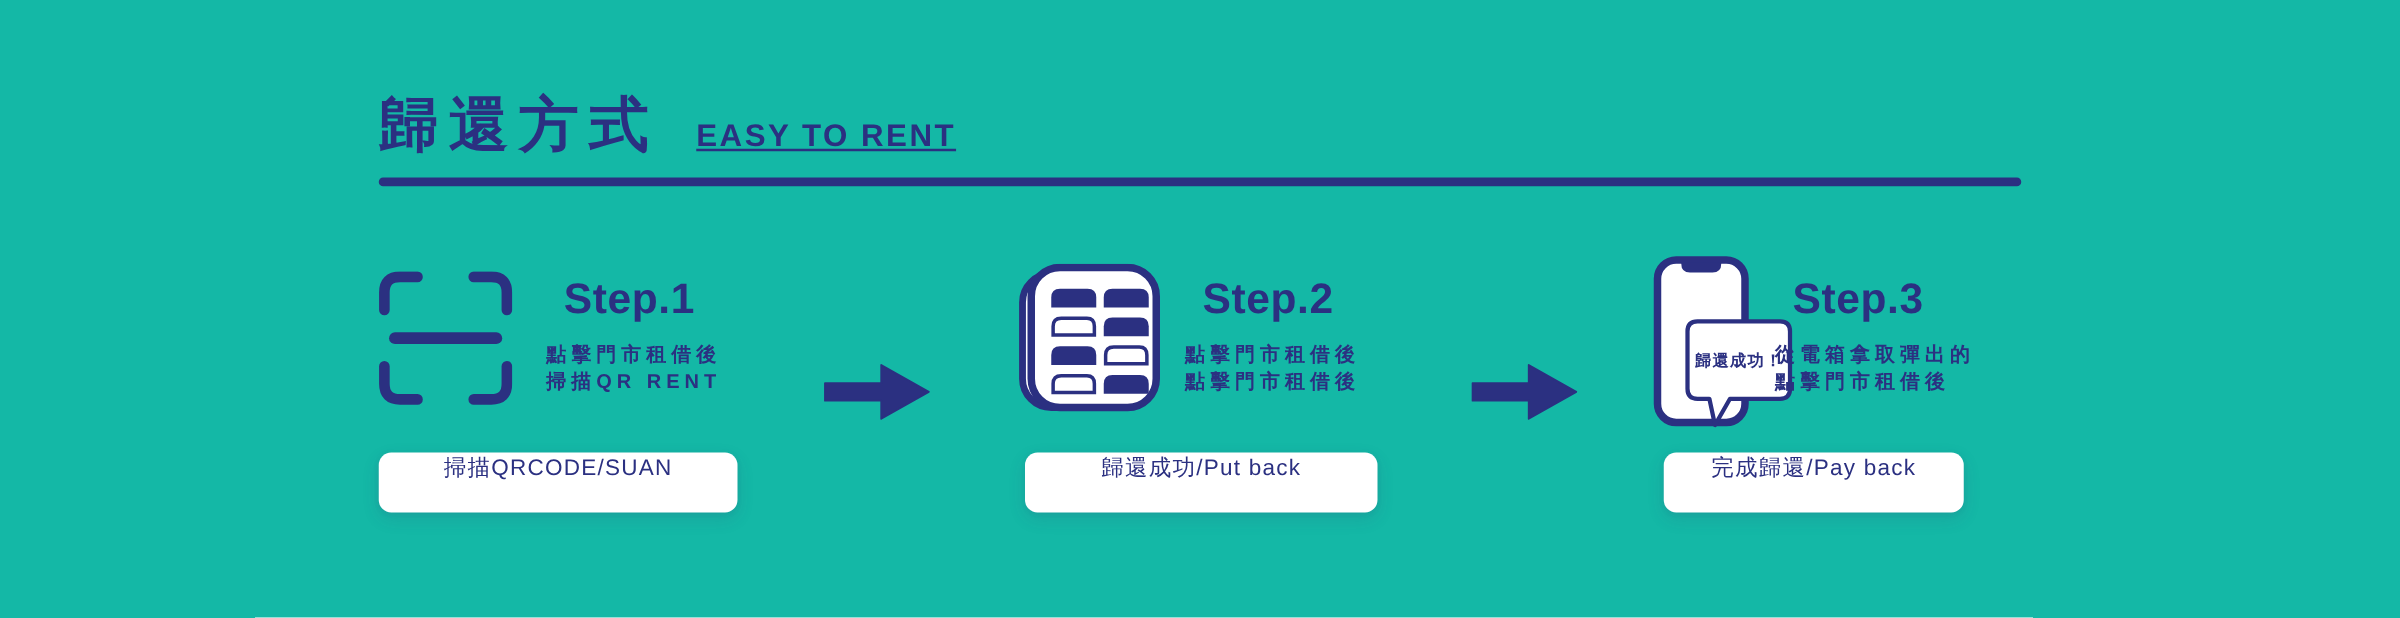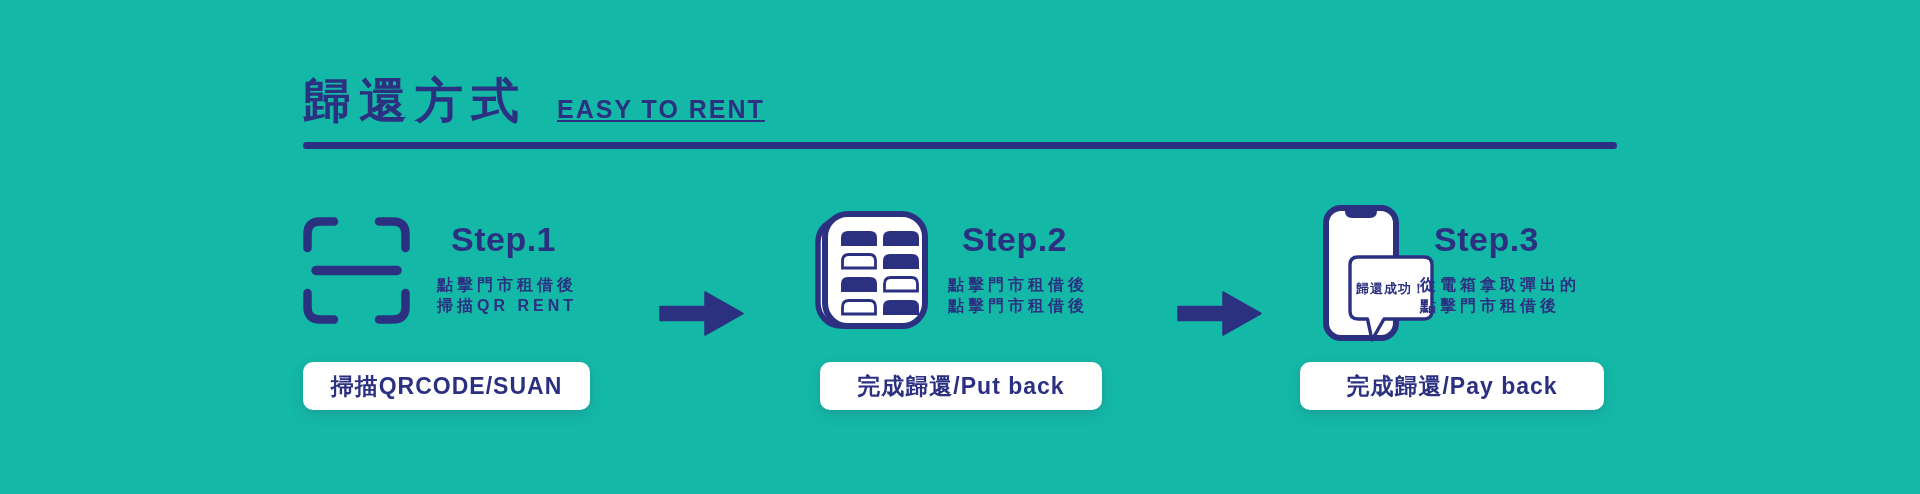--- a/index.html
+++ b/index.html
@@ -14,23 +14,23 @@
   .rule{position:absolute;left:303px;top:142px;width:1314px;height:7px;background:#2b3081;border-radius:4px;}
   
   .icon{position:absolute;}
   .step-text{position:absolute;top:221px;}
   .step-label{font-size:34px;font-weight:bold;line-height:36px;letter-spacing:0.5px;margin:0 0 17px 14px;}
   .step-desc{font-size:16px;font-weight:bold;letter-spacing:4px;line-height:21px;margin:0;}
   .arrow{position:absolute;top:291px;}
   
   .tag{
     position:absolute;top:362px;height:48px;background:#ffffff;border-radius:10px;
-    display:flex;align-items:center;justify-content:center;
+    display:flex;justify-content:center;
     box-shadow:0 5px 14px rgba(60,60,110,0.14),0 1px 4px rgba(60,60,110,0.08);
-    font-size:23px;font-weight:bold;letter-spacing:1px;
+    font-size:18px;font-weight:normal;letter-spacing:1px;
   }
 </style>
 </head>
 <body>
 
 <div class="canvas">
 
   <div class="hdr">
     <h1 class="title-zh">歸還方式</h1>
     <div class="title-en">EASY TO RENT</div>
@@ -90,19 +90,19 @@
   <div class="step-text" style="left:1420px">
     <p class="step-label">Step.3</p>
     <p class="step-desc">從電箱拿取彈出的</p>
     <p class="step-desc">點擊門市租借後</p>
   </div>
 
   <div class="tag" style="left:303px;width:287px">
     <span>掃描QRCODE/SUAN</span>
   </div>
   <div class="tag" style="left:820px;width:282px">
-    <span>完成歸還/Put back</span>
+    <span>歸還成功/Put back</span>
   </div>
-  <div class="tag" style="left:1300px;width:304px">
+  <div class="tag" style="left:1331px;width:240px">
     <span>完成歸還/Pay back</span>
   </div>
 
 </div>
 
 </body></html>

